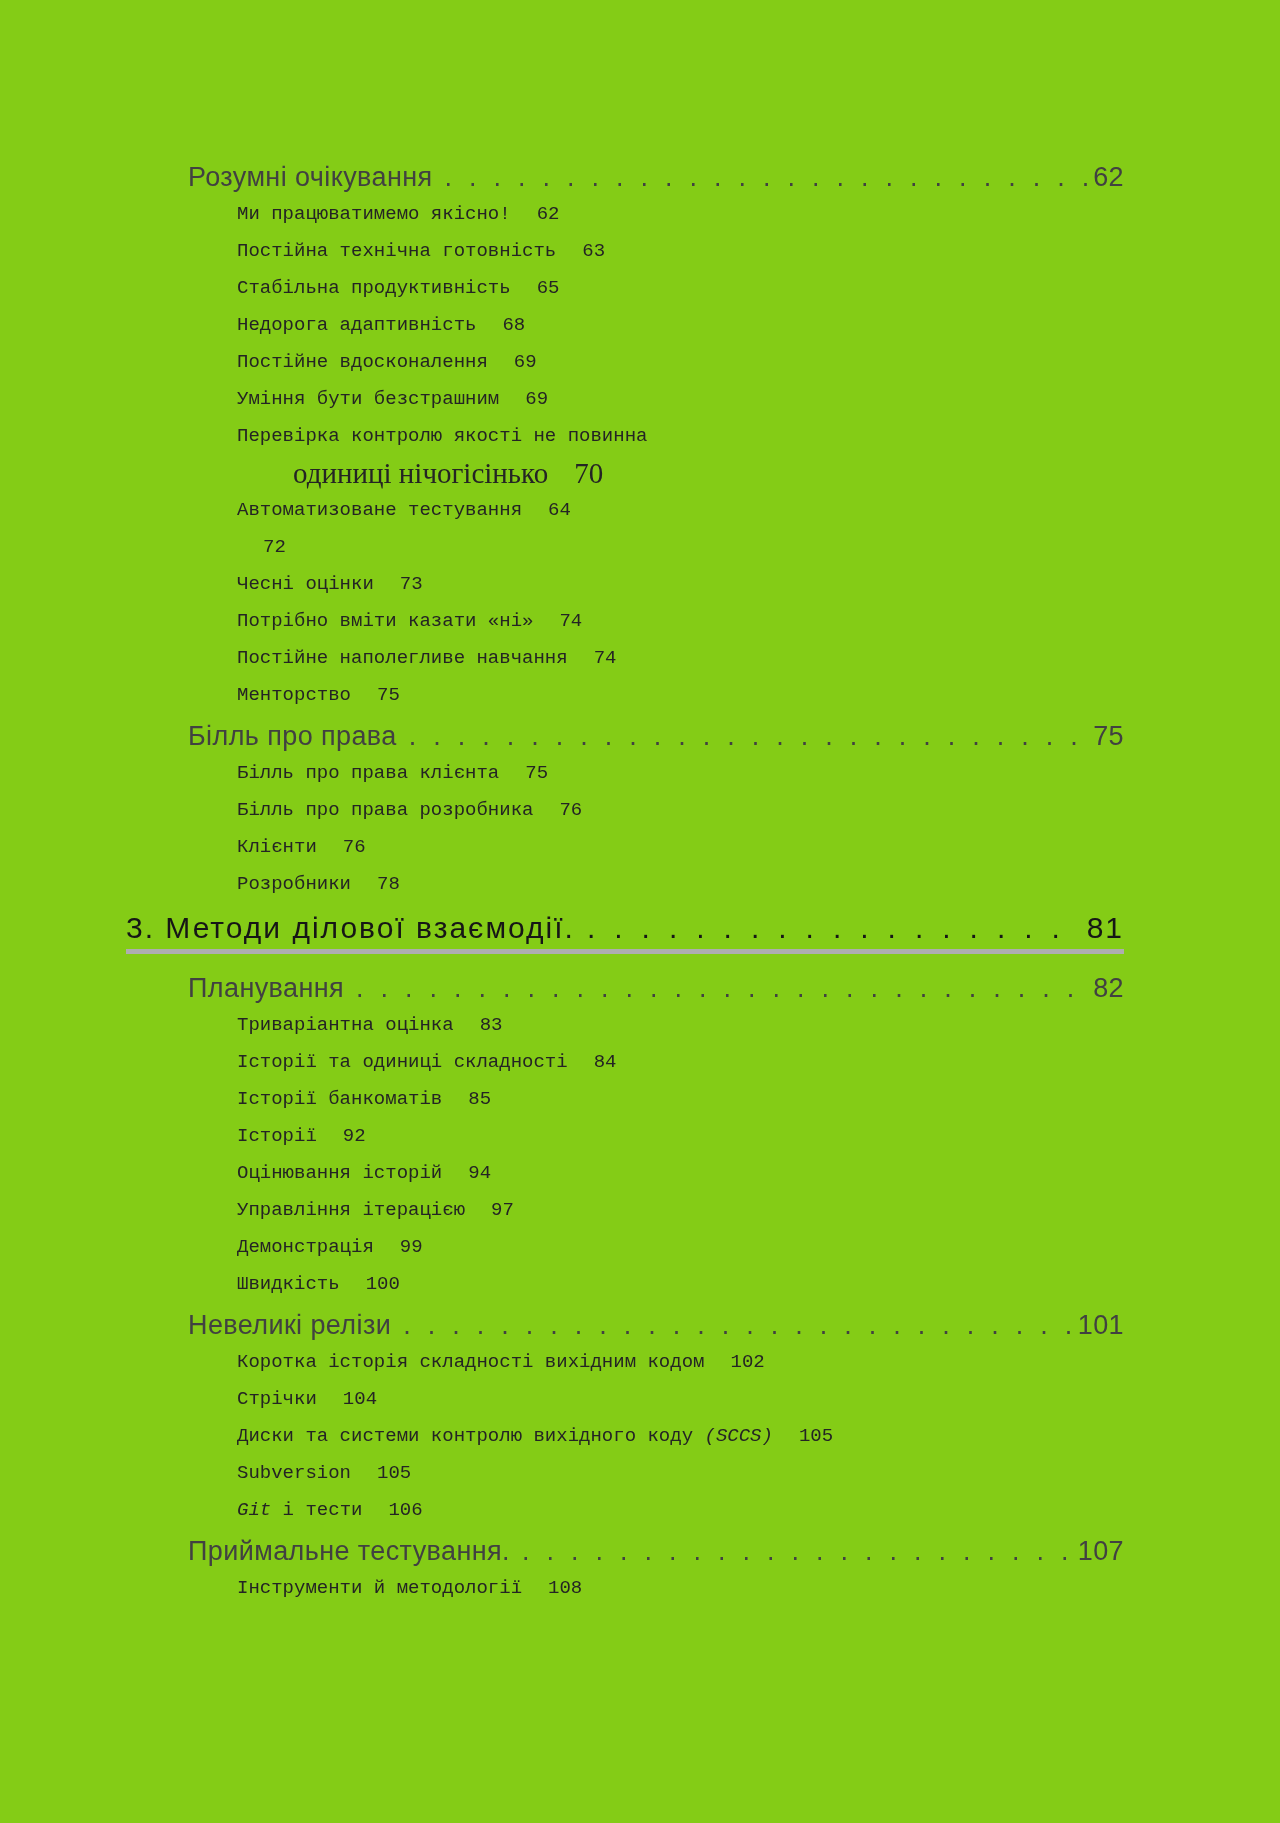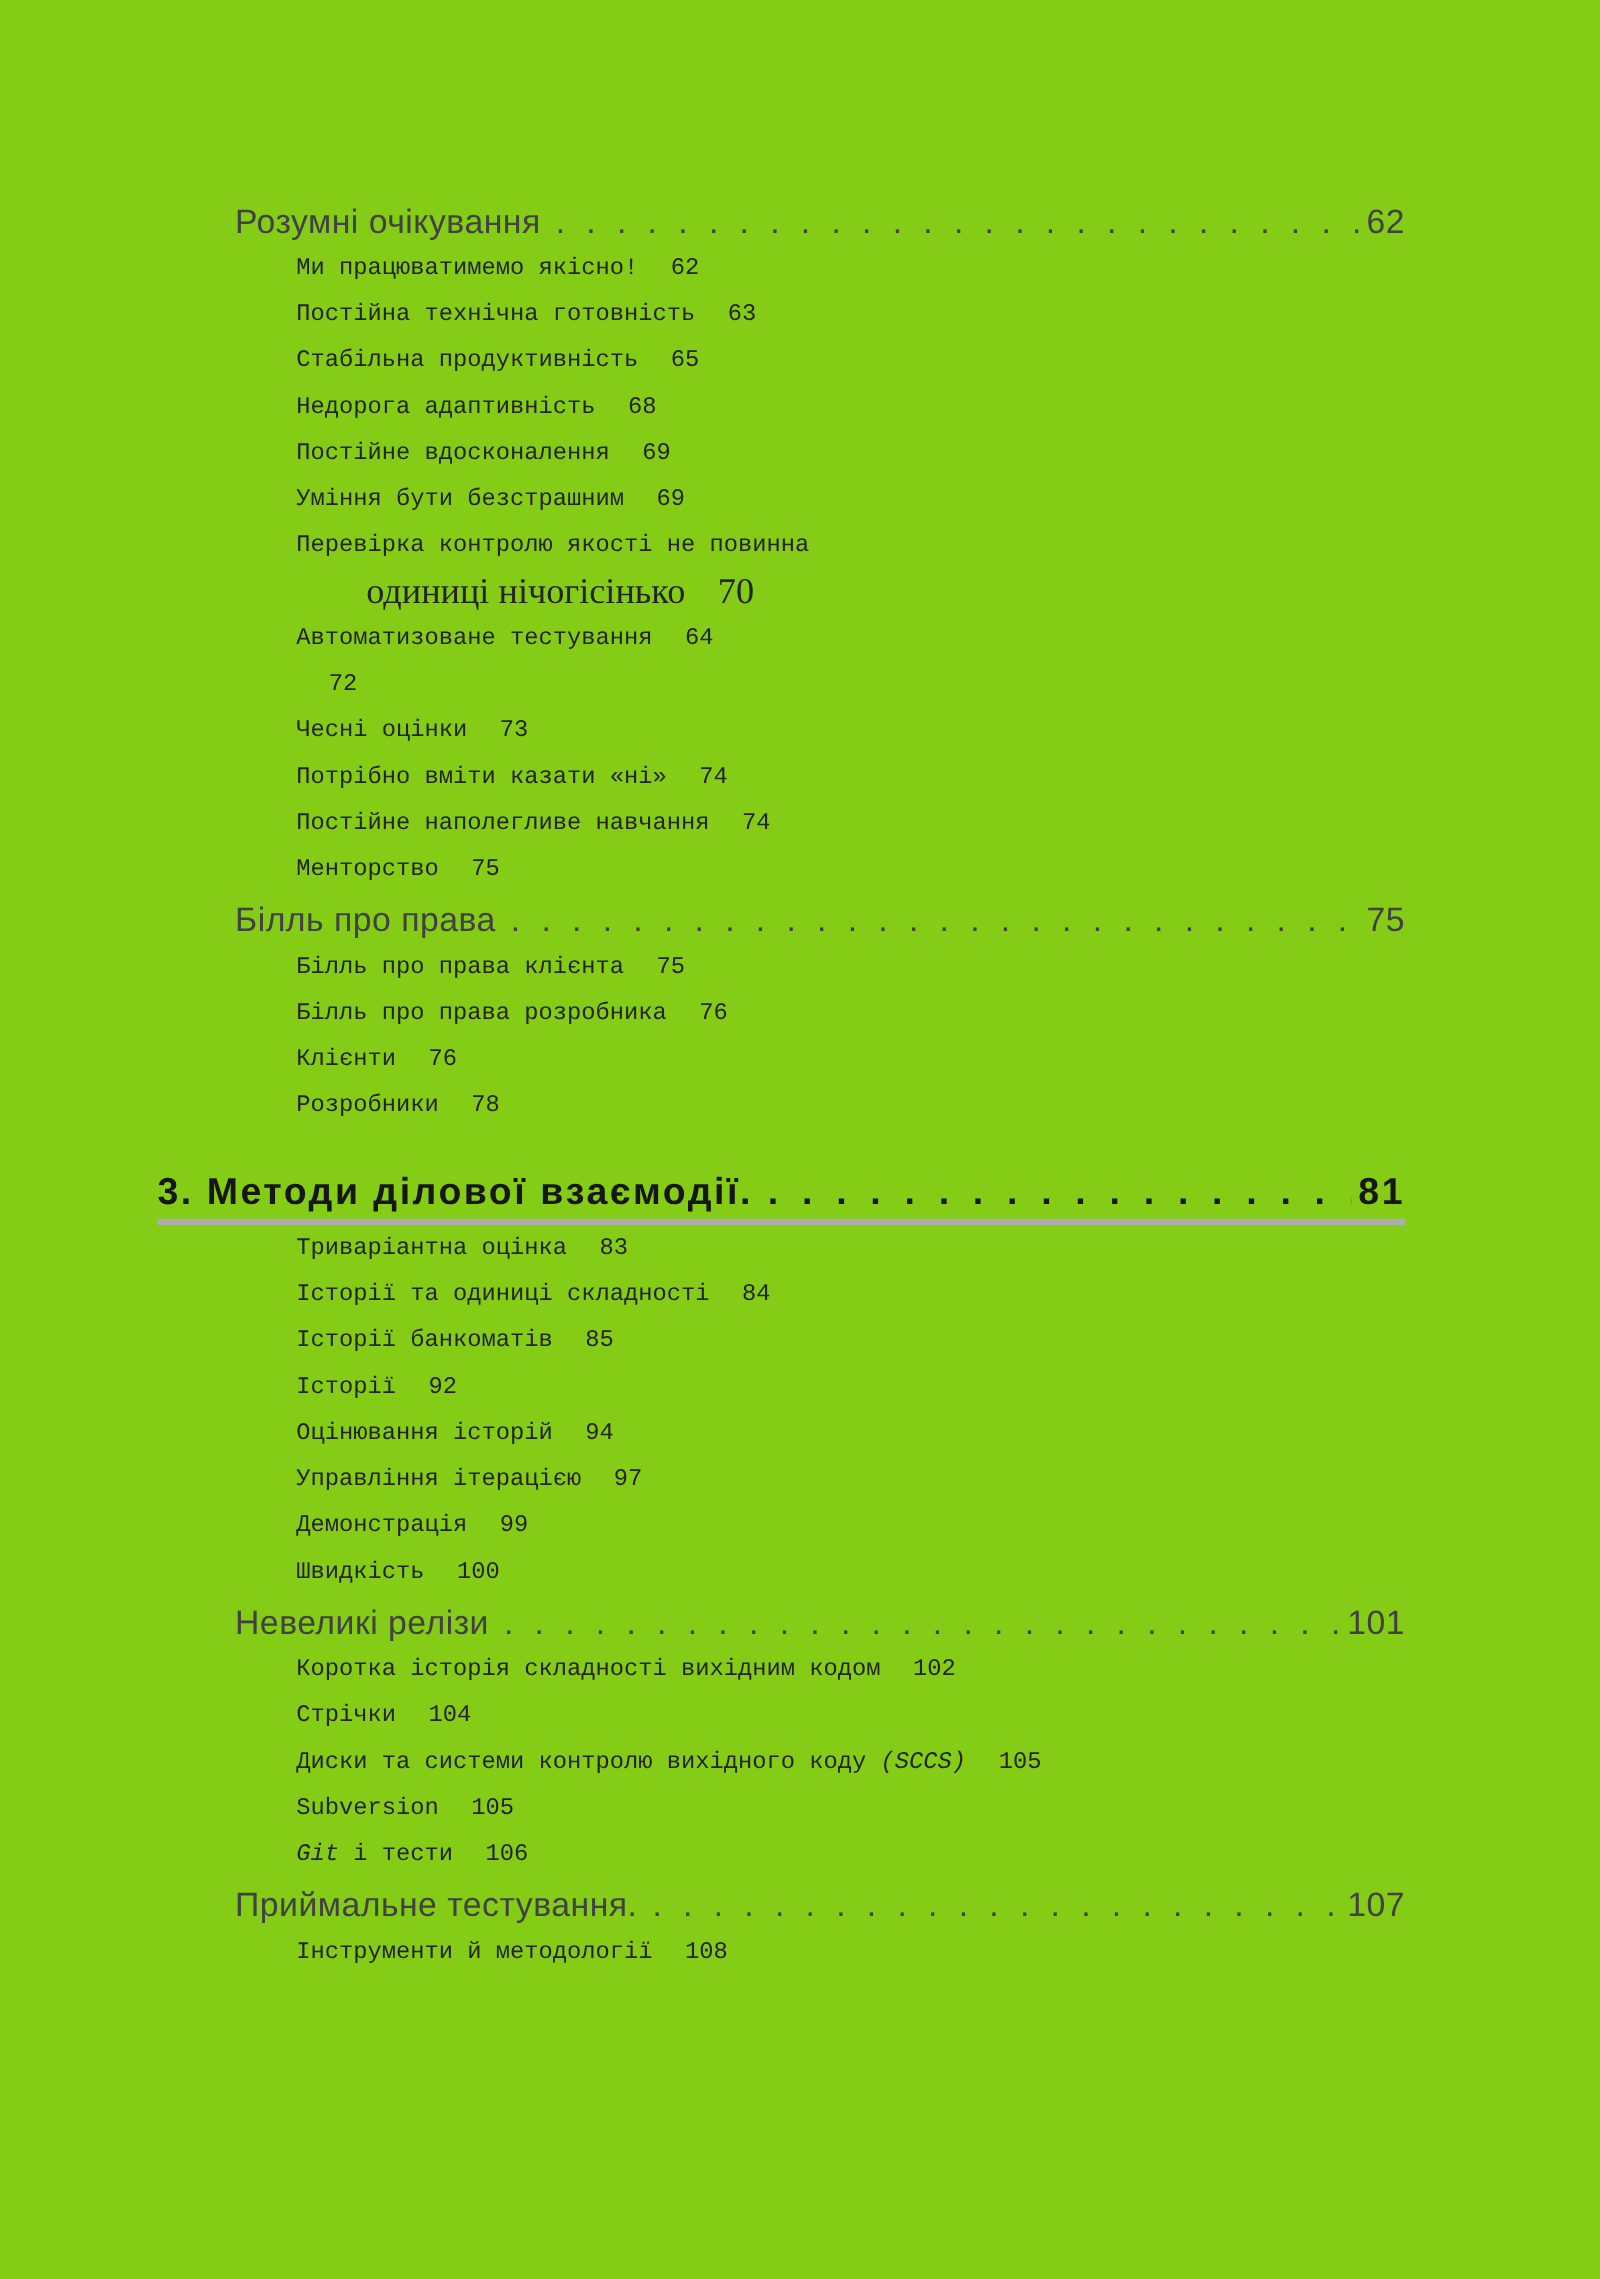--- a/index.html
+++ b/index.html
@@ -39,26 +39,26 @@
   .row.subcont{
     padding-left:167px;
     font-family:"Liberation Serif", serif;
     font-size:29px;
     color:#242424;
   }
   
   .row.chapter{
     padding-left:0;
     font-family:"Liberation Sans", sans-serif;
-    font-weight:700;
+    font-weight:400;
     font-size:30px;
     letter-spacing:2px;
     color:#161616;
     height:42px;line-height:42px;
-    margin-top:30px;
+    margin-top:4px;
   }
   .rule{
     height:5px;
     background:#aeaeae;
     width:100%;
   }
   .rule + .section{margin-top:16px;}
   .leader{
     flex:1 1 auto;
     overflow:hidden;
@@ -166,20 +166,25 @@
       <div class="row sub">
         <span class="t">Розробники</span>
         <span class="num-inline">78</span>
       </div>
       <div class="row chapter">
         <span class="t">3. Методи ділової взаємодії.</span>
         <span class="leader"></span>
         <span class="num">81</span>
       </div>
       <div class="rule"></div>
+      <div class="row section">
+        <span class="t">Планування</span>
+        <span class="leader"></span>
+        <span class="num">82</span>
+      </div>
       <div class="row sub">
         <span class="t">Триваріантна оцінка</span>
         <span class="num-inline">83</span>
       </div>
       <div class="row sub">
         <span class="t">Історії та одиниці складності</span>
         <span class="num-inline">84</span>
       </div>
       <div class="row sub">
         <span class="t">Історії банкоматів</span>

